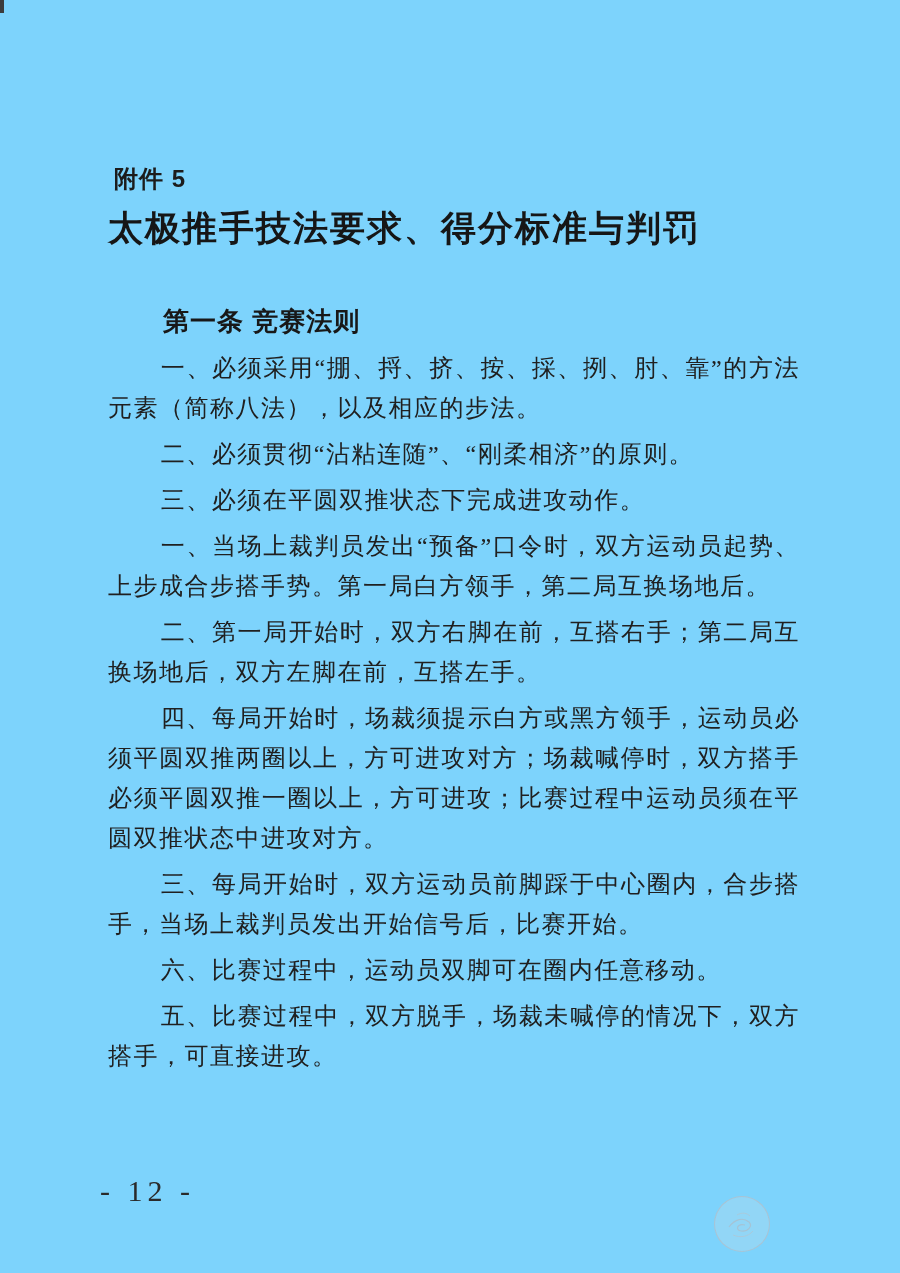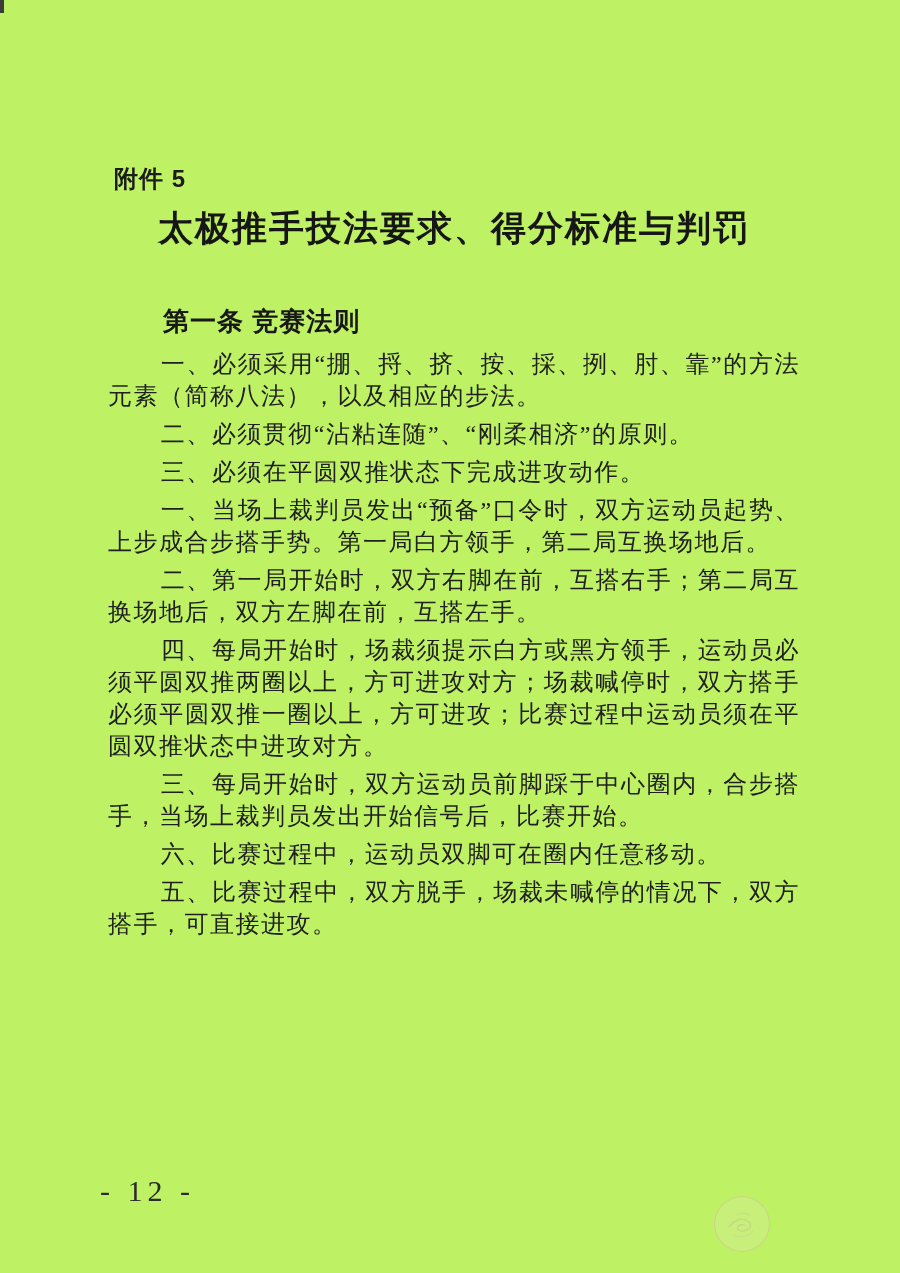--- a/index.html
+++ b/index.html
@@ -4,21 +4,21 @@
 <style>
   html, body {
     margin: 0;
     padding: 0;
     background: #ffffff;
   }
   .page {
     position: relative;
     width: 900px;
     height: 1273px;
-    background: #bef264;
+    background: #7dd3fc;
     overflow: hidden;
     color: #1c1c1c;
     font-family: "Liberation Serif", "DejaVu Serif", serif;
   }
   .corner-mark {
     position: absolute;
     top: 0;
     left: 0;
     width: 4px;
     height: 13px;
@@ -27,21 +27,20 @@
   .attachment {
     margin: 164px 0 0 114px;
     font-family: "Liberation Sans", "DejaVu Sans", sans-serif;
     font-size: 24px;
     font-weight: 600;
     line-height: 30px;
     letter-spacing: 1px;
   }
   .title {
     margin: 14px 100px 0 108px;
-    text-align: center;
     font-family: "Liberation Sans", "DejaVu Sans", sans-serif;
     font-size: 35px;
     font-weight: 700;
     line-height: 40px;
     letter-spacing: 2px;
     color: #161616;
   }
   .content {
     margin: 0 100px 12px 108px;
   }
@@ -54,21 +53,21 @@
     line-height: 34px;
     letter-spacing: 1px;
     color: #181818;
   }
   .content h2.first {
     margin-top: 56px;
   }
   .content p {
     margin: 0 0 6px 0;
     font-size: 24px;
-    line-height: 32px;
+    line-height: 40px;
     letter-spacing: 1.5px;
     text-indent: 2.2em;
     text-align: justify;
     text-justify: inter-ideograph;
     color: #202020;
   }
   .page-number {
     position: absolute;
     left: 100px;
     top: 1174px;

